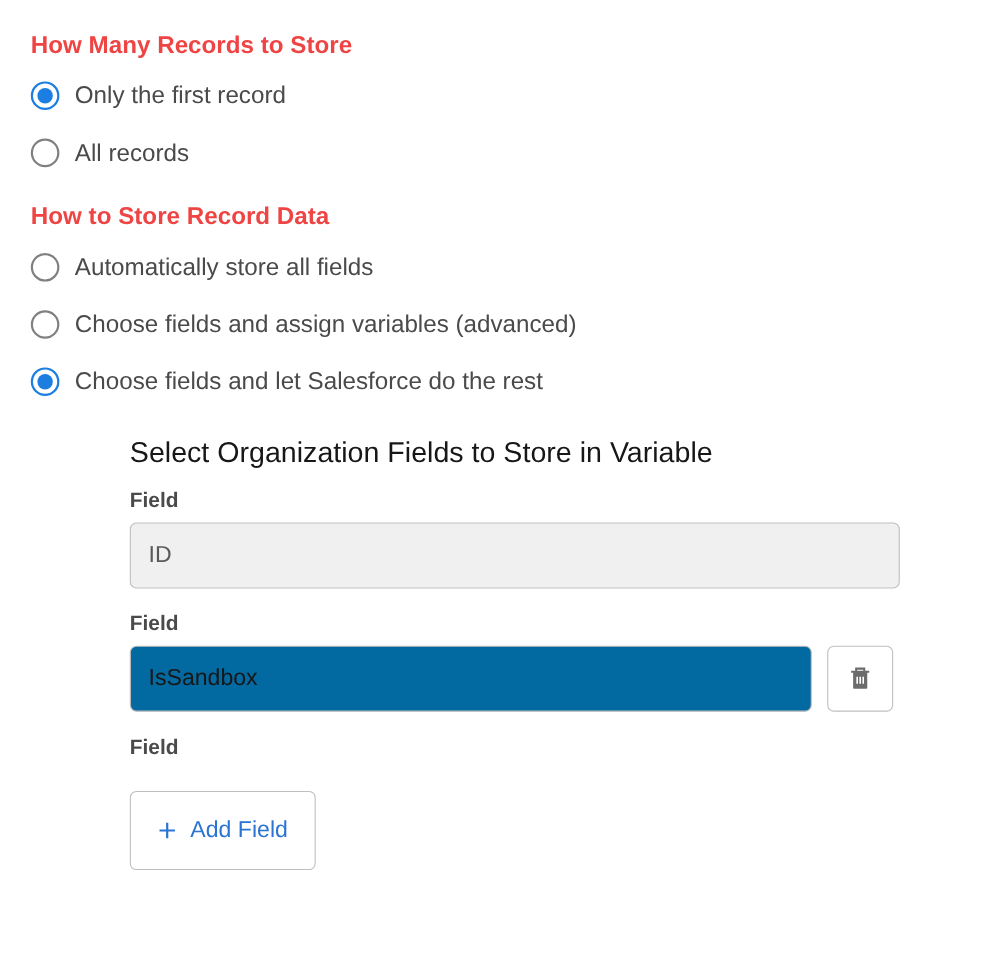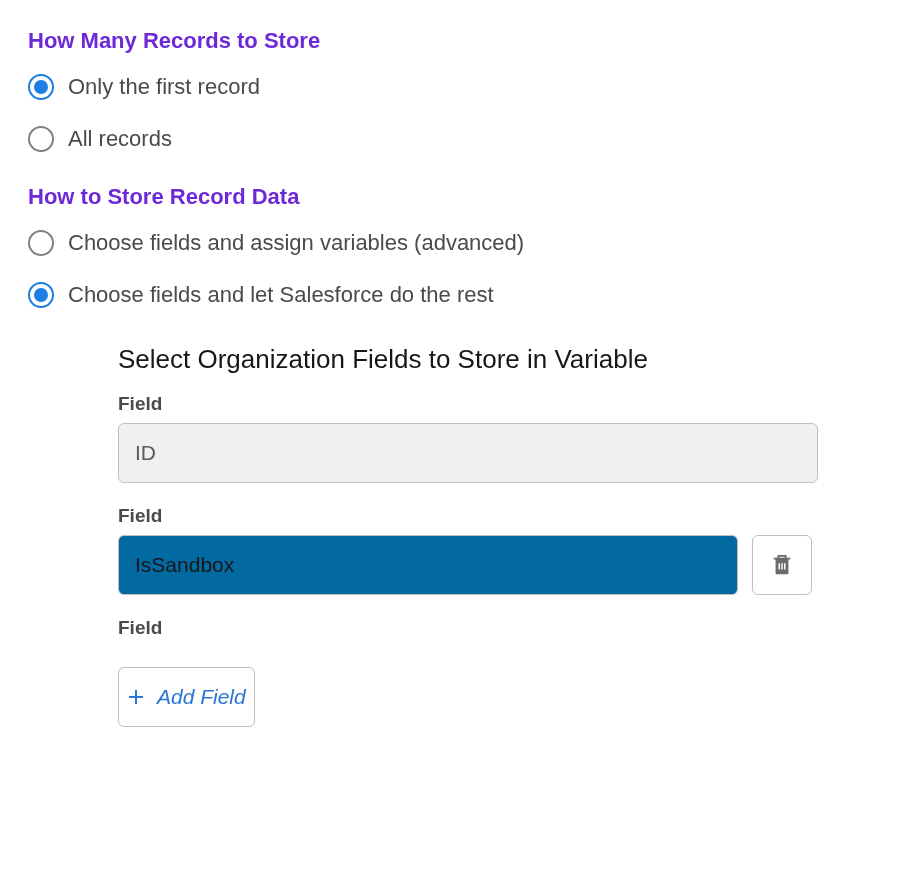--- a/index.html
+++ b/index.html
@@ -7,21 +7,21 @@
     margin: 0;
     padding: 28px;
     font-family: -apple-system, BlinkMacSystemFont, "Segoe UI", Arial, sans-serif;
     background: #fff;
     color: #171717;
     width: 906px;
   }
   .section-heading {
     font-size: 22px;
     font-weight: 700;
-    color: #6d28d9;
+    color: #ef4444;
     margin: 0 0 10px 0;
   }
   .radio-group { margin-bottom: 26px; }
   .radio-row {
     display: flex;
     align-items: center;
     gap: 14px;
     padding: 6px 0;
     cursor: pointer;
     margin-top: 14px;
@@ -95,30 +95,29 @@
     display: flex;
     align-items: center;
     justify-content: center;
     cursor: pointer;
   }
   .trash-svg { width: 22px; height: 24px; }
   .add-btn {
     display: inline-flex;
     align-items: center;
     gap: 12px;
-    height: 60px;
-    padding: 0 8px;
+    height: 72px;
+    padding: 0 24px;
     border: 1px solid #bfbfbf;
     border-radius: 6px;
     background: #fff;
     color: #2a74d4;
     font-size: 21px;
     cursor: pointer;
     margin-top: 6px;
-    font-style: italic;
   }
   .plus-svg { width: 18px; height: 18px; }
 </style>
 </head>
 <body>
 
 <div class="section-heading">How Many Records to Store</div>
 <div class="radio-group">
   <div class="radio-row">
     <span class="radio-outer selected">
@@ -127,20 +126,24 @@
     <span class="radio-label">Only the first record</span>
   </div>
   <div class="radio-row">
     <span class="radio-outer"></span>
     <span class="radio-label">All records</span>
   </div>
 </div>
 
 <div class="section-heading">How to Store Record Data</div>
 <div class="radio-group">
+  <div class="radio-row">
+    <span class="radio-outer"></span>
+    <span class="radio-label">Automatically store all fields</span>
+  </div>
   <div class="radio-row">
     <span class="radio-outer"></span>
     <span class="radio-label">Choose fields and assign variables (advanced)</span>
   </div>
   <div class="radio-row">
     <span class="radio-outer selected">
         <span class="radio-inner"></span>
       </span>
     <span class="radio-label">Choose fields and let Salesforce do the rest</span>
   </div>

